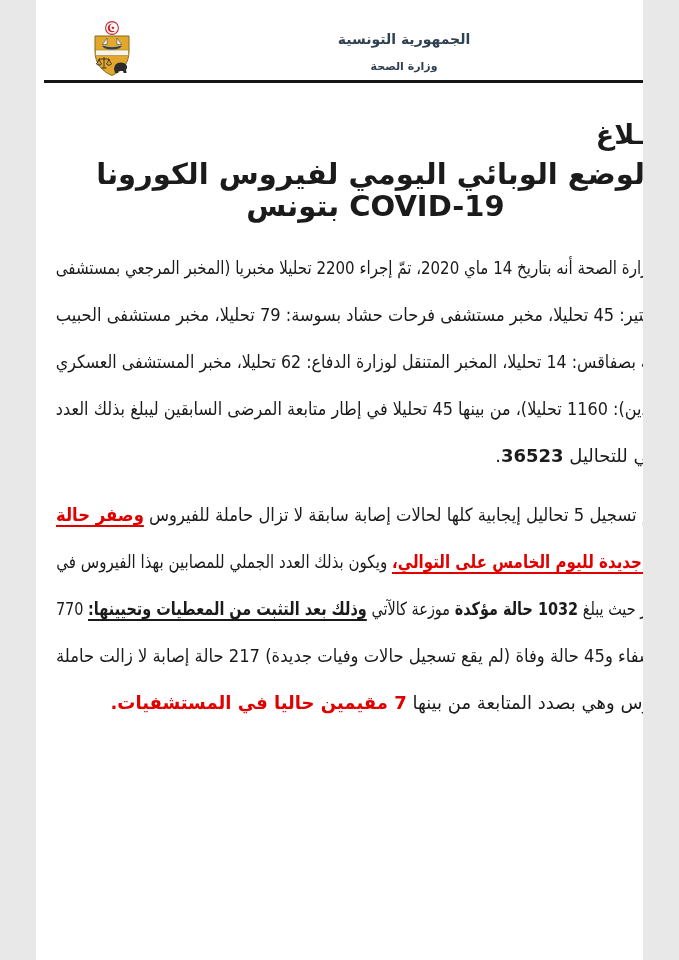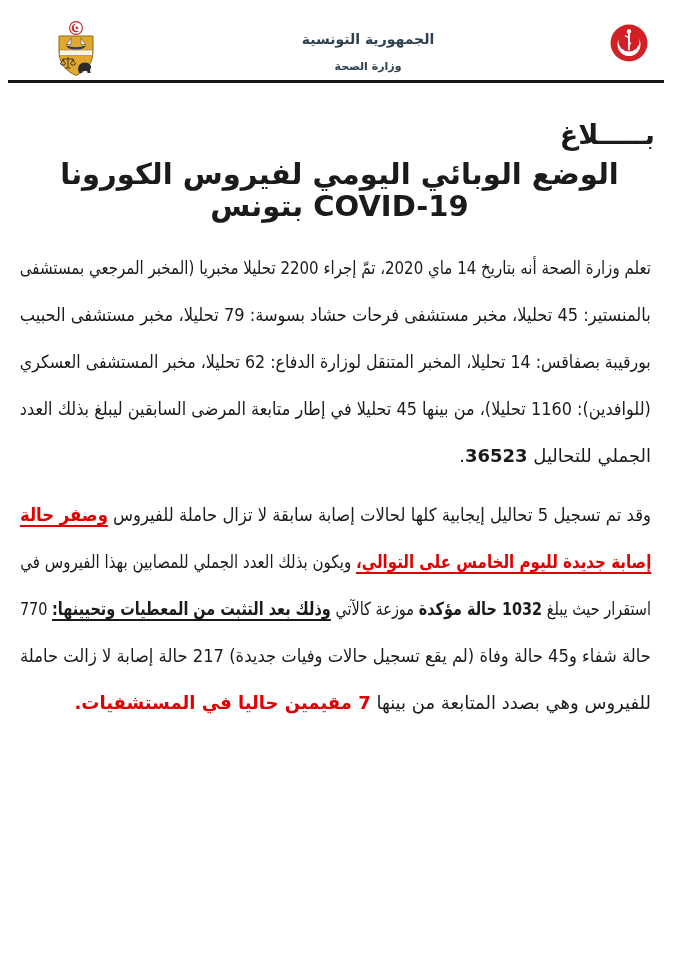--- a/index.html
+++ b/index.html
@@ -1,18 +1,18 @@
 <!DOCTYPE html>
 <html lang="ar"><head>
 <meta charset="utf-8">
 <style>
   html,body{margin:0;padding:0;background:#e8e8e8;}
   .page{
     position:relative;
-    width:679px;height:960px;
+    width:607px;height:960px;
     margin:0 auto;
     background:#ffffff;
     font-family:"DejaVu Sans",sans-serif;
     color:#1b1b1b;
     direction:rtl;
     overflow:hidden;
   }
   
   .emblem{position:absolute;left:55px;top:20px;width:42px;height:58px;}
   .hq-logo{position:absolute;left:610px;top:24px;width:38px;height:38px;}

